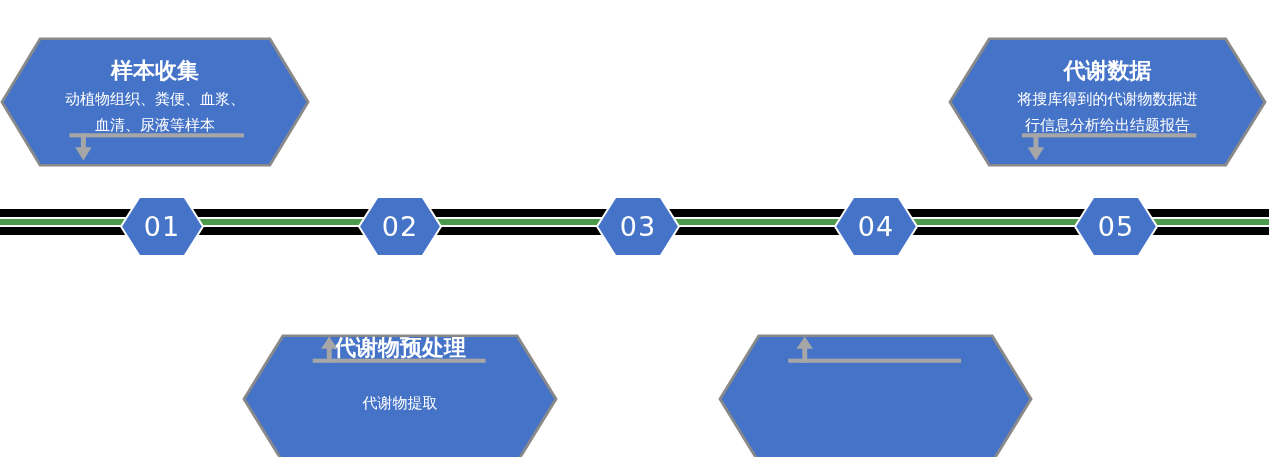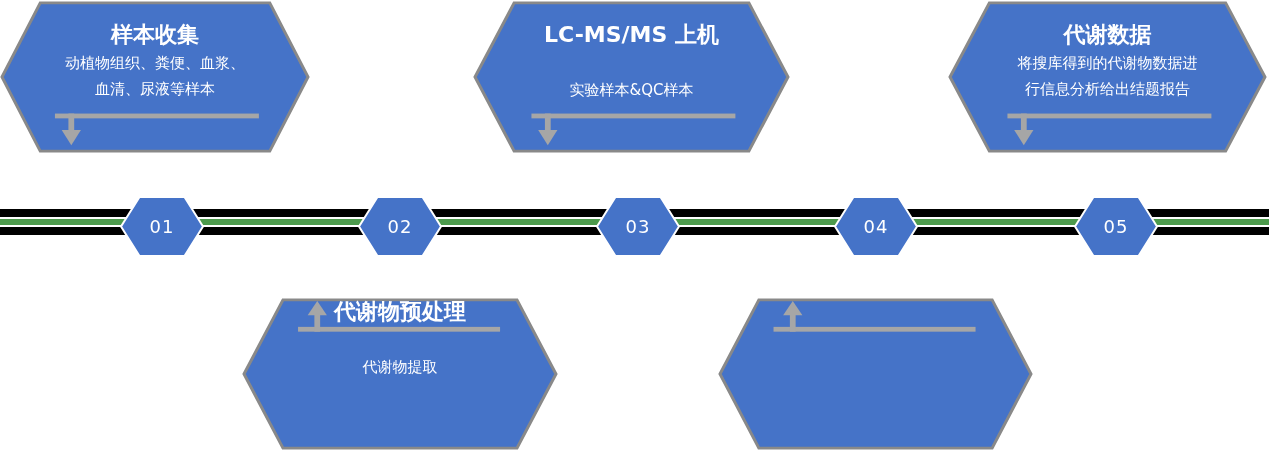--- a/index.html
+++ b/index.html
@@ -31,29 +31,30 @@
   }
   .step svg { position: absolute; left: 0; top: 0; }
   .step-num {
     position: absolute;
     left: 0; top: 0;
     width: 100%; height: 100%;
     display: flex;
     align-items: center;
     justify-content: center;
     color: #ffffff;
-    font-size: 18px;
+    font-size: 27px;
     letter-spacing: 1px;
   }
 
   
   .stage {
     position: absolute;
     width: 316px;
-    height: 152px;
+    height: 130px;
+    margin-top: 36px;
   }
   .stage .hex-shape {
     position: absolute;
     left: 0; top: 0;
     width: 100%; height: 100%;
   }
   .stage-text {
     position: absolute;
     left: 0; top: 0;
     width: 100%;
@@ -131,34 +132,20 @@
       <div class="stage-body">动植物组织、粪便、血浆、
 血清、尿液等样本</div>
     </div>
     <svg class="arrow-svg" viewBox="0 0 316 158">
       <rect x="54" y="117" width="212" height="5" fill="#A6A6A6"></rect>
       <rect x="68" y="117" width="6" height="19" fill="#A6A6A6"></rect>
       <polygon points="61,134 81,134 71,150" fill="#A6A6A6"></polygon>
     </svg>
   </div>
 
-  <div class="stage top-stage" style="left:473px; top:1px; width:317px;">
-    <svg class="hex-shape" viewBox="0 0 316 158" preserveAspectRatio="none">
-      <polygon points="2,79 41,2 275,2 314,79 275,156 41,156" fill="#4573C8" stroke="#898989" stroke-width="3"></polygon>
-    </svg>
-    <div class="stage-text">
-      <div class="stage-title">LC-MS/MS 上机</div>
-      <div class="stage-body mt-lg">实验样本&amp;QC样本</div>
-    </div>
-    <svg class="arrow-svg" viewBox="0 0 316 158">
-      <rect x="54" y="117" width="212" height="5" fill="#A6A6A6"></rect>
-      <rect x="68" y="117" width="6" height="19" fill="#A6A6A6"></rect>
-      <polygon points="61,134 81,134 71,150" fill="#A6A6A6"></polygon>
-    </svg>
-  </div>
 
   <div class="stage top-stage" style="left:948px; top:1px; width:319px;">
     <svg class="hex-shape" viewBox="0 0 316 158" preserveAspectRatio="none">
       <polygon points="2,79 41,2 275,2 314,79 275,156 41,156" fill="#4573C8" stroke="#898989" stroke-width="3"></polygon>
     </svg>
     <div class="stage-text">
       <div class="stage-title">代谢数据</div>
       <div class="stage-body">将搜库得到的代谢物数据进
 行信息分析给出结题报告</div>
     </div>

